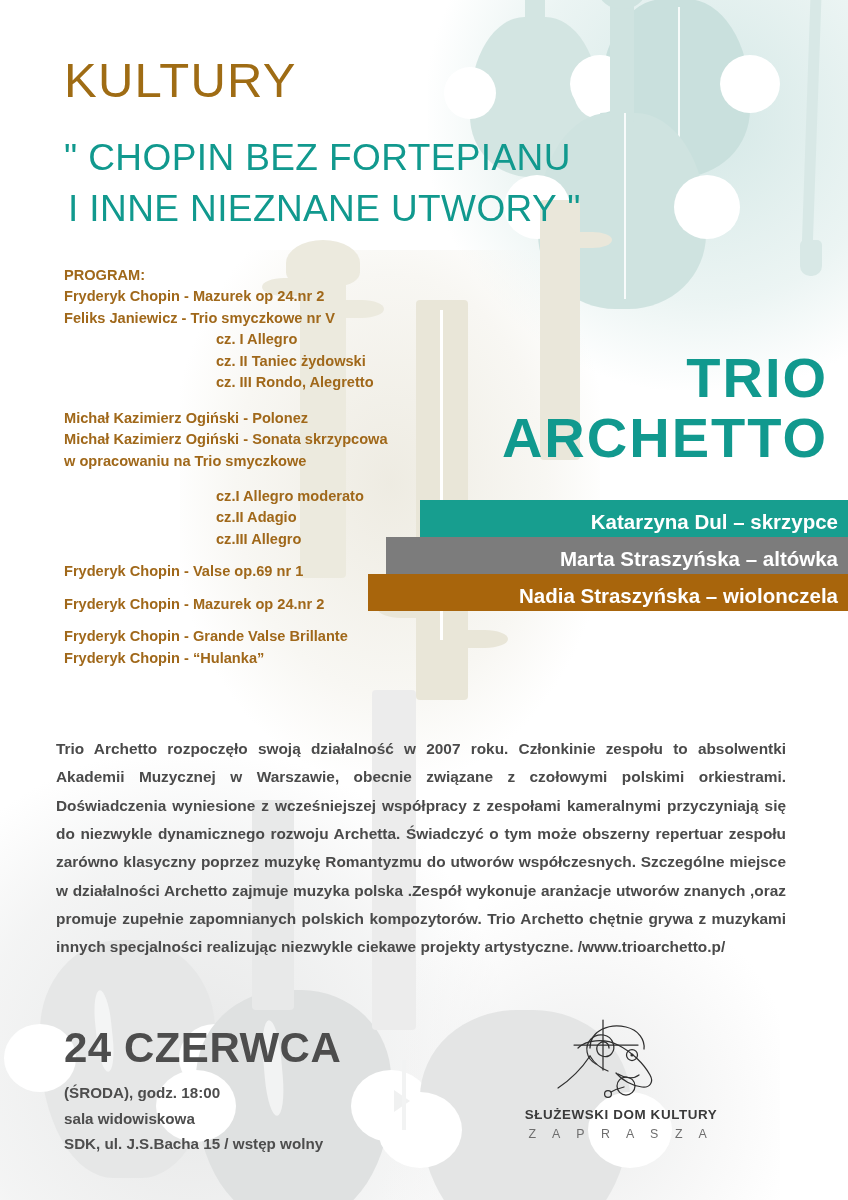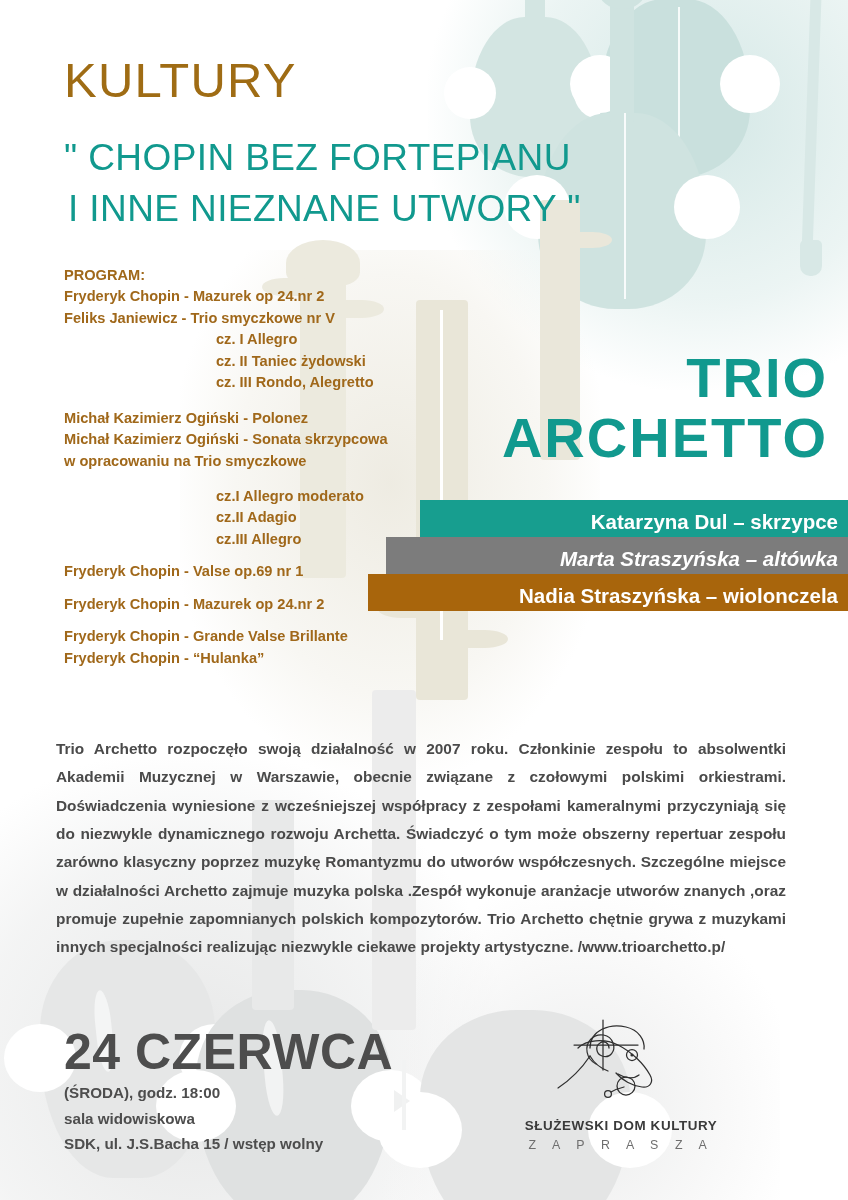--- a/index.html
+++ b/index.html
@@ -147,41 +147,41 @@
   .player-bar {
     color: #ffffff;
     font-size: 20.5px;
     font-weight: bold;
     line-height: 1.32;
     padding: 8px 10px 2px 12px;
     white-space: nowrap;
     text-align: right;
   }
   .player-bar.teal  { background: #179e8f; margin-left: 52px; }
-  .player-bar.gray  { background: #7c7c7c; margin-left: 18px; font-style: italic; }
+  .player-bar.gray  { background: #7c7c7c; margin-left: 18px; }
   .player-bar.brown { background: #a8650c; margin-left: 0px; }
 
   .about {
     position: absolute;
     left: 56px;
     top: 735px;
     width: 730px;
     color: #4a4a4a;
     font-size: 15.4px;
     font-weight: bold;
     line-height: 1.84;
     text-align: justify;
   }
 
   .date-big {
     position: absolute;
     left: 64px;
     top: 1027px;
     color: #4d4d4d;
-    font-size: 50px;
+    font-size: 42px;
     font-weight: bold;
     letter-spacing: 0.5px;
     line-height: 1;
   }
   .date-details {
     position: absolute;
     left: 64px;
     top: 1080px;
     color: #4d4d4d;
     font-size: 15.2px;
@@ -191,21 +191,21 @@
 
   .logo-wrap {
     position: absolute;
     left: 496px;
     top: 1018px;
     width: 250px;
     text-align: center;
   }
   .logo-mark { display: block; margin: 0 auto; }
   .logo-name {
-    margin-top: 16px;
+    margin-top: 5px;
     color: #3a3a3a;
     font-size: 13.4px;
     font-weight: bold;
     letter-spacing: 0.6px;
   }
   .logo-sub {
     margin-top: 5px;
     color: #6e6e6e;
     font-size: 12.4px;
     letter-spacing: 6.6px;

